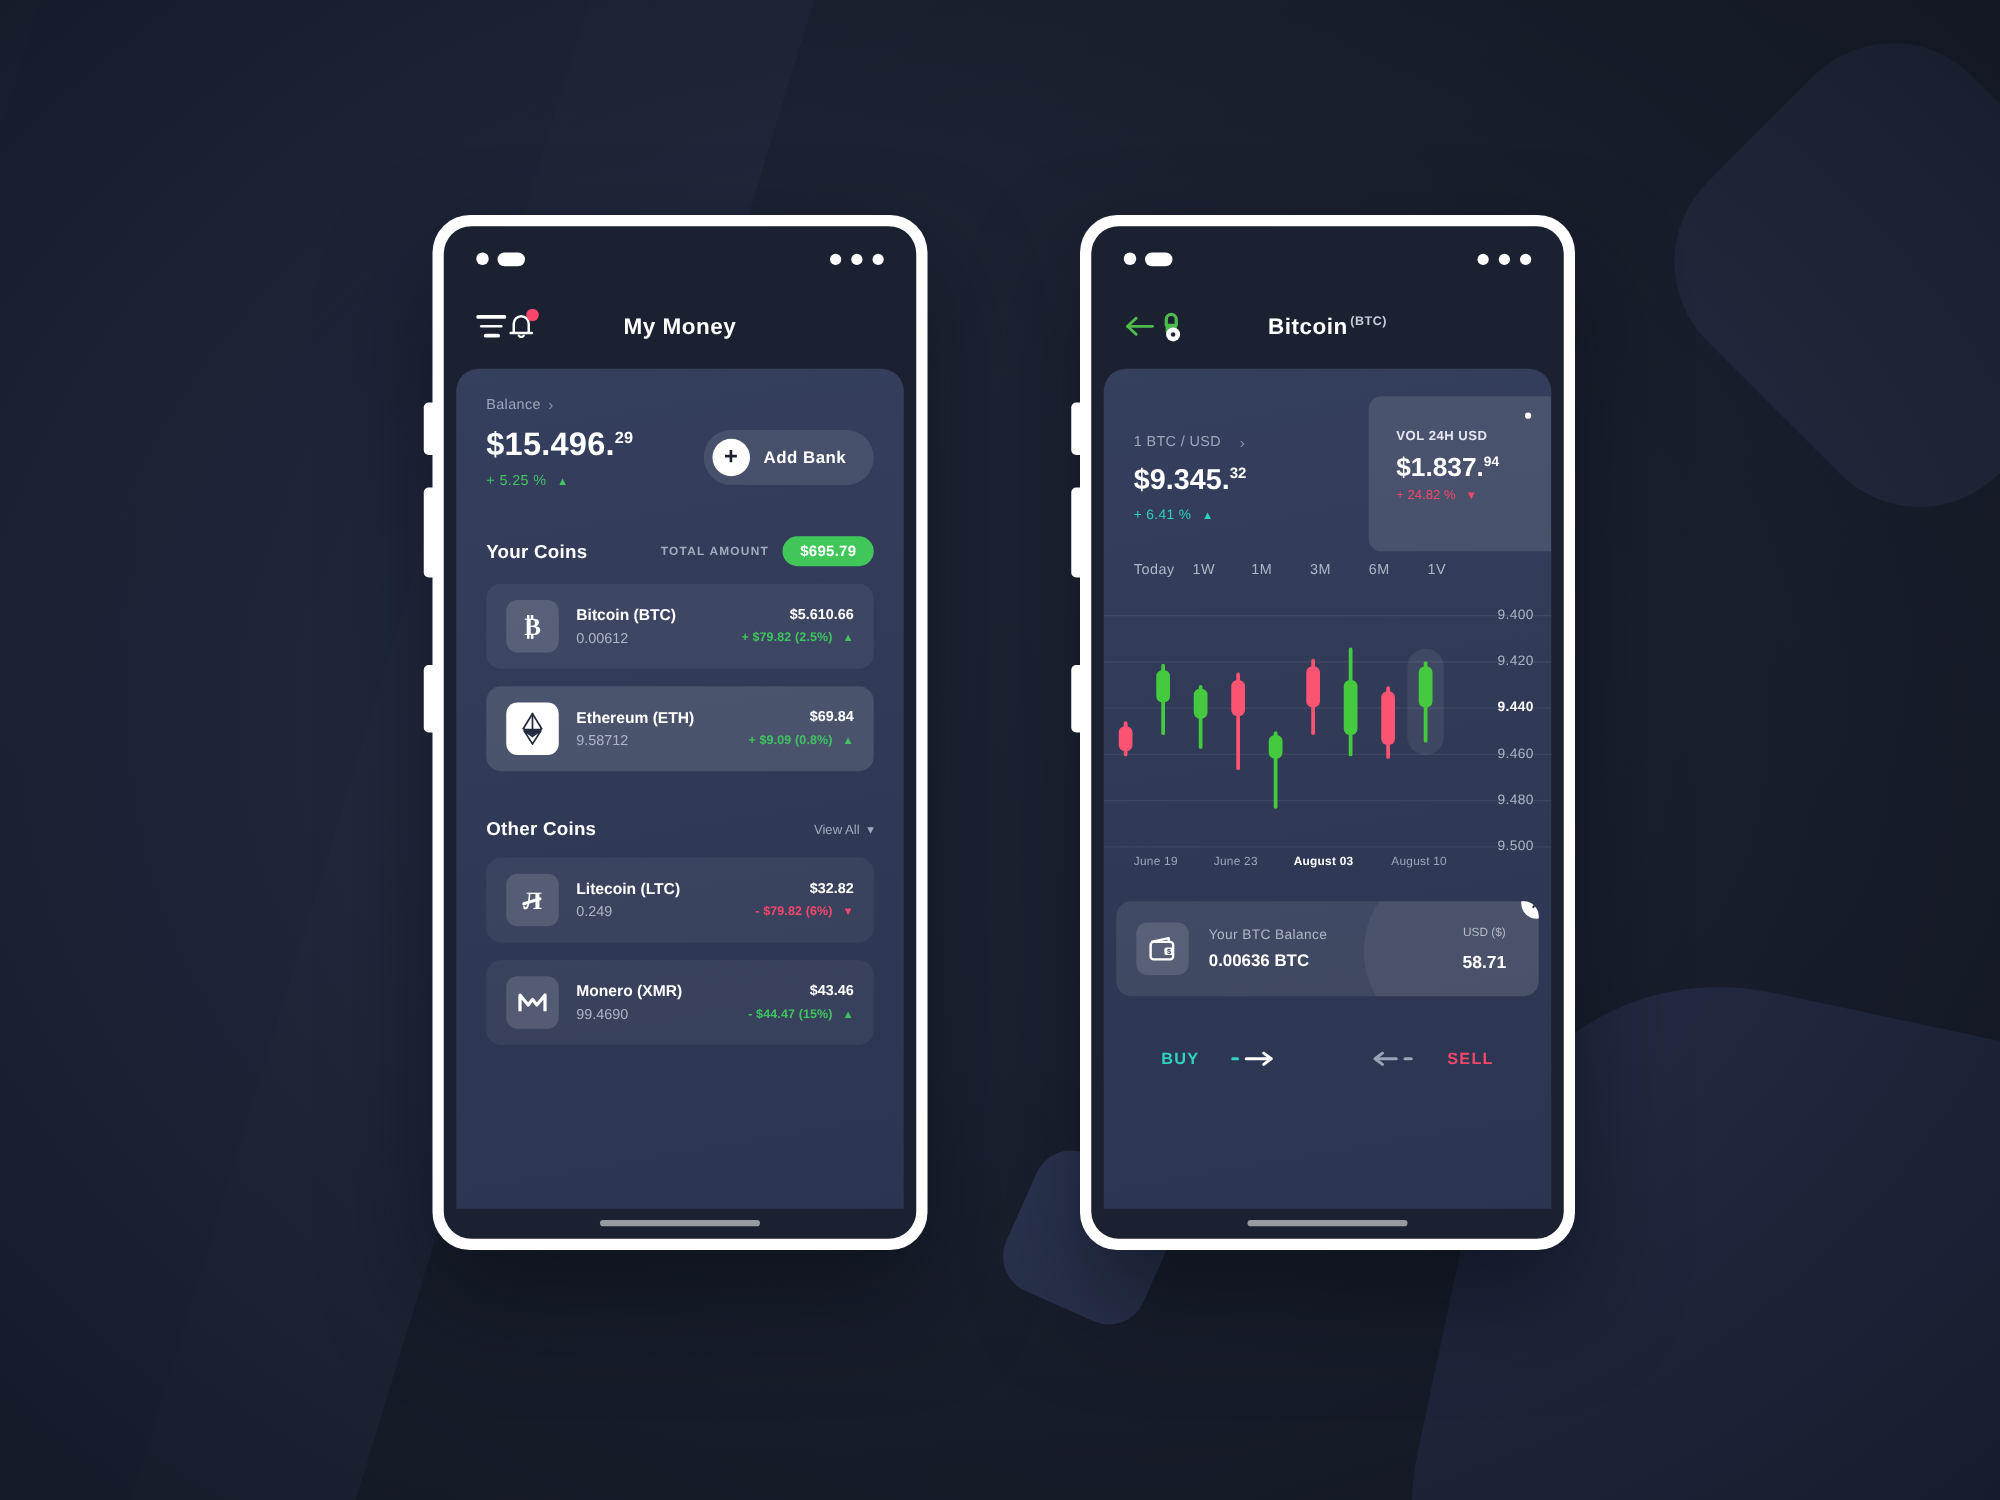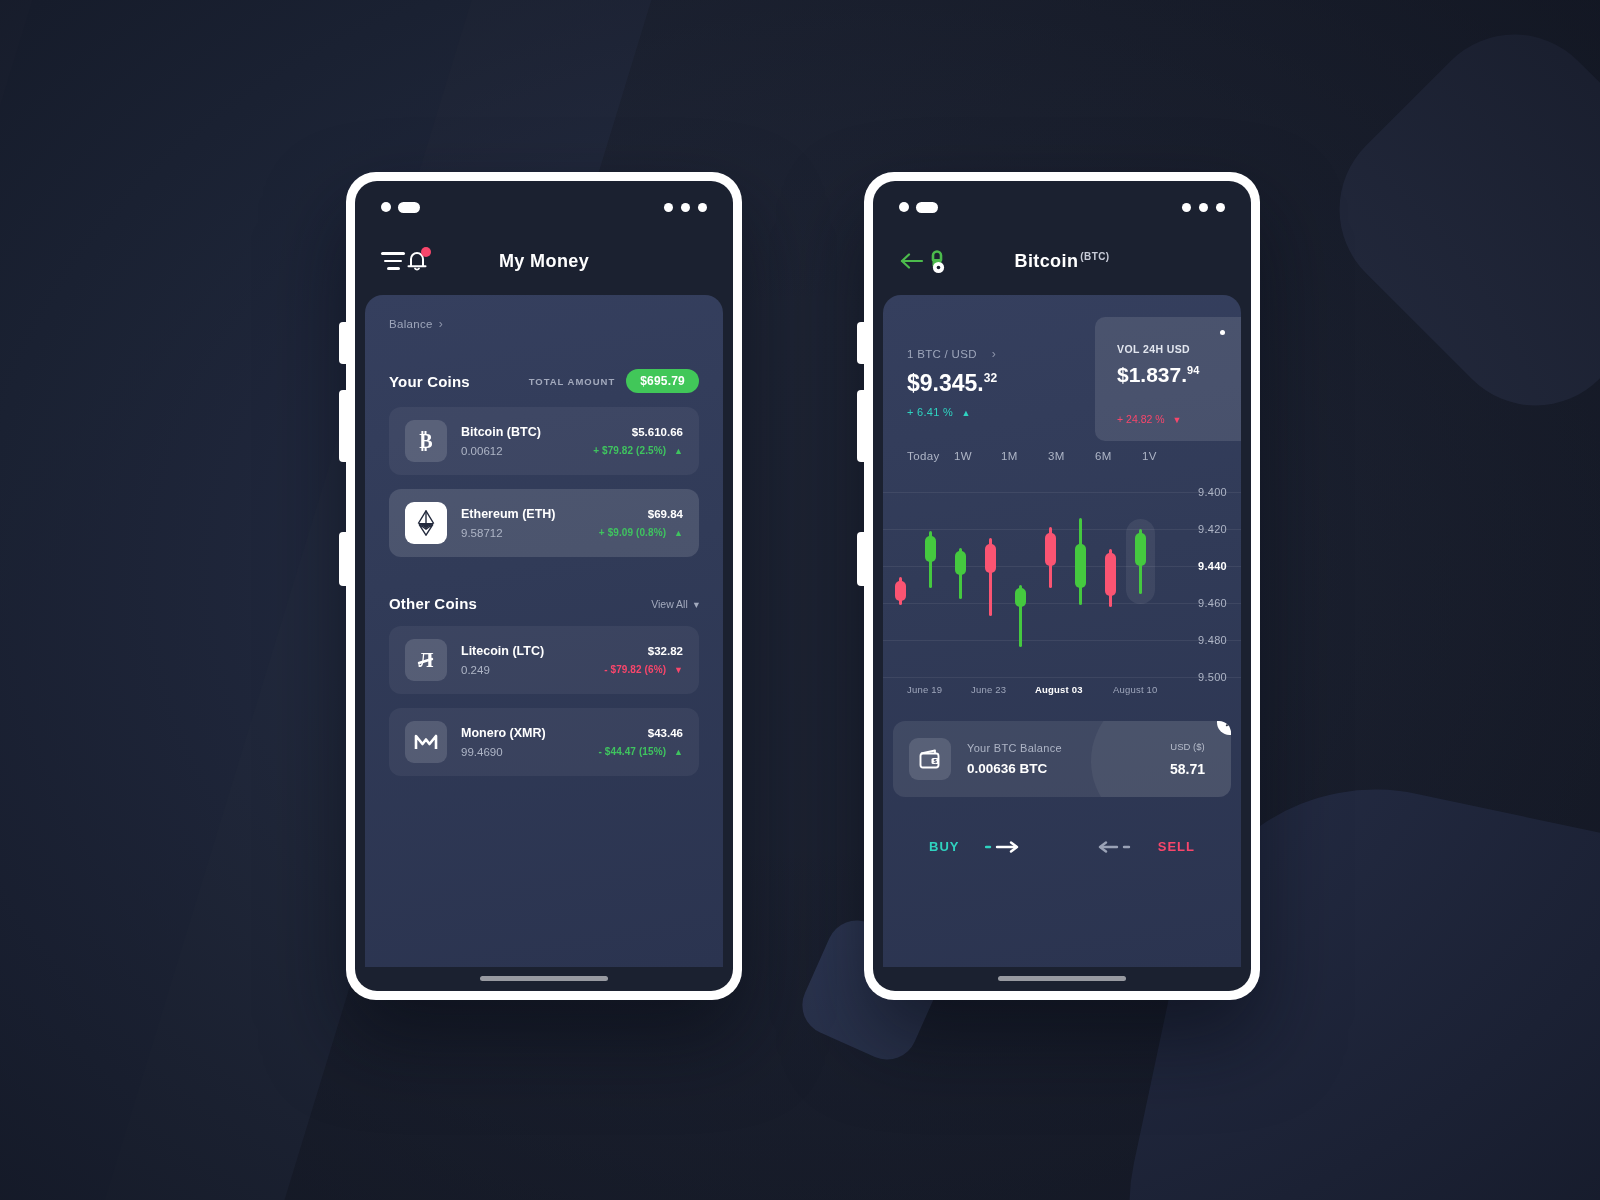--- a/index.html
+++ b/index.html
@@ -227,21 +227,21 @@
     position: absolute; right: 0; top: 0;
     width: 146px; height: 124px;
     background: rgba(255,255,255,.11);
     border-radius: 10px 0 0 10px;
     padding: 26px 0 0 22px;
   }
   .vol-dot { position: absolute; right: 16px; top: 13px; width: 5px; height: 5px; border-radius: 50%; background: #fff; }
   .vol-label { font-size: 10.5px; color: #e2e6ef; font-weight: bold; letter-spacing: .4px; }
   .vol-big { font-size: 21px; font-weight: bold; color: #fff; margin-top: 8px; }
   .vol-big sup { font-size: 11px; vertical-align: super; }
-  .vol-delta { font-size: 10.5px; margin-top: 26px; }
+  .vol-delta { font-size: 10.5px; margin-top: 3px; }
 
   .tf-row { display: flex; gap: 0; padding: 0 24px; margin-top: 32px; }
   .tf-item {
     font-size: 11.5px; color: #aeb5c6; letter-spacing: .4px; cursor: pointer;
     width: 47px;
   }
 
   .chart-area { position: relative; margin-top: 14px; height: 200px; }
   .grid-line {
     position: absolute; left: 0; right: 0; height: 1px;
@@ -359,20 +359,35 @@
       </div>
     </div>
 
     <div class="card-main">
 
       <div class="balance-label">
         <span>Balance</span>
         <span class="chev">›</span>
       </div>
 
+      <div class="balance-row">
+        <div>
+          <div class="balance-amount">
+            <span>$15.496.</span><sup>29</sup>
+          </div>
+          <div class="balance-delta">
+            <span>+ 5.25 %</span>
+            <span class="tri-up">▲</span>
+          </div>
+        </div>
+        <button class="add-bank">
+          <span class="plus">+</span>
+          <span class="label">Add Bank</span>
+        </button>
+      </div>
 
       <div class="section-head">
         <div class="section-title">Your Coins</div>
         <div class="section-right">
           <span class="total-label">TOTAL AMOUNT</span>
           <span class="total-pill">$695.79</span>
         </div>
       </div>
 
       <div class="coin-row">

